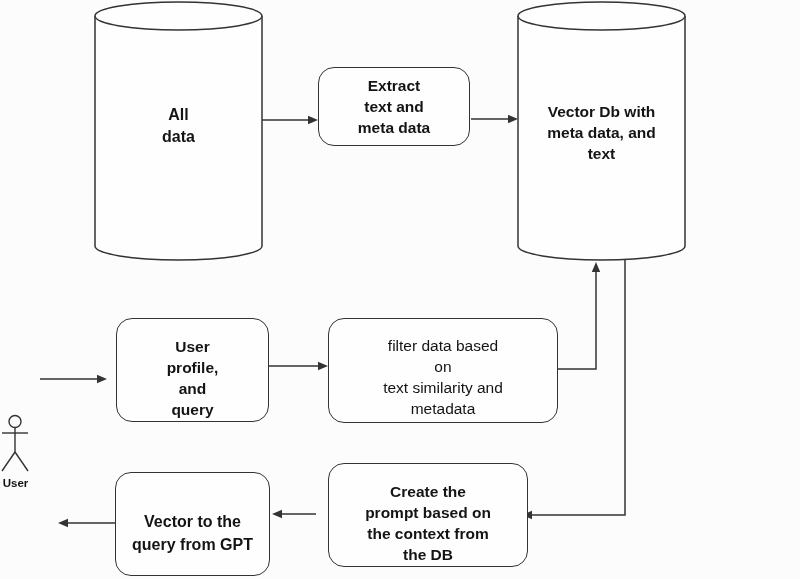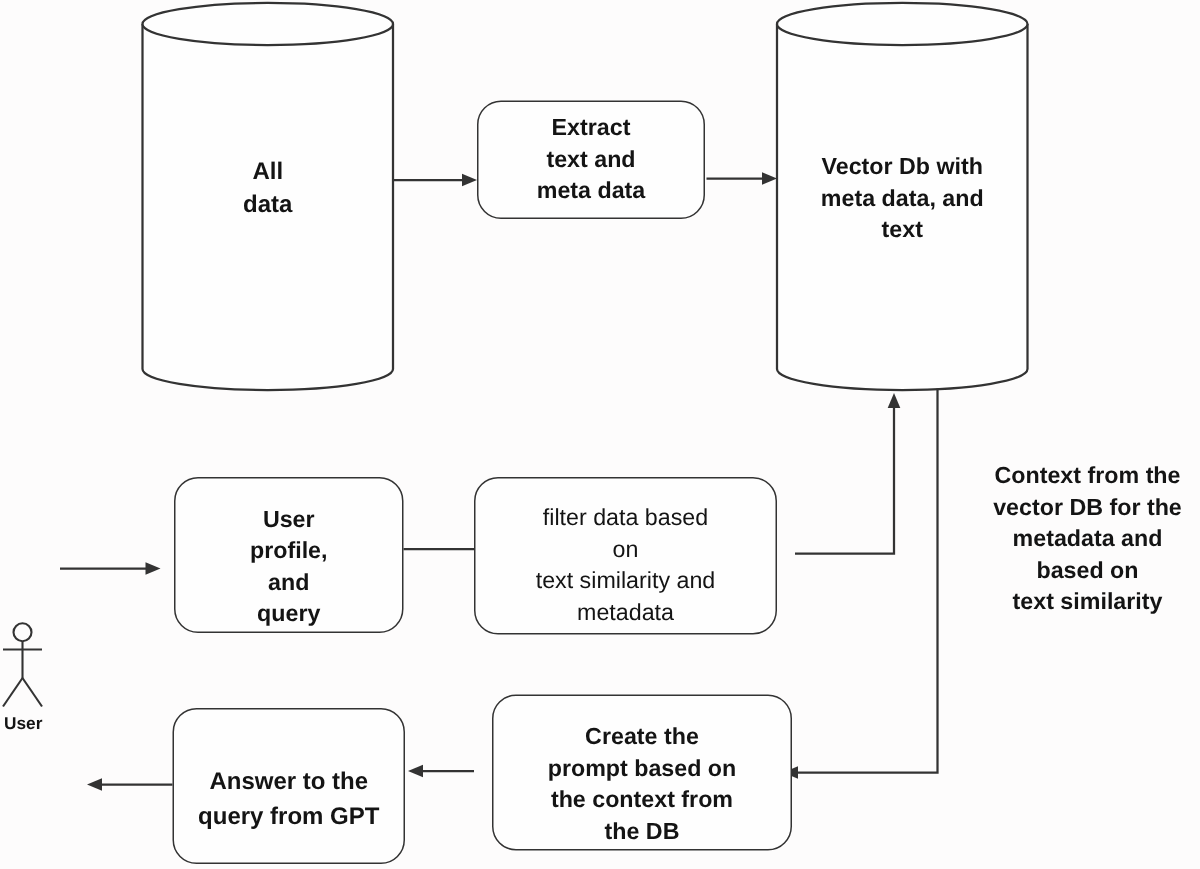--- a/index.html
+++ b/index.html
@@ -27,21 +27,21 @@
     display:flex;align-items:center;justify-content:center;
     text-align:center;font-weight:bold;font-size:15.5px;line-height:21px;
     white-space:pre-line;
   }
   .lbl{
     position:absolute;text-align:center;font-weight:bold;
     font-size:15.5px;line-height:21px;white-space:pre-line;
   }
   .node-extract{left:318px;top:67px;width:152px;height:79px;}
   .node-user{left:116px;top:318px;width:153px;height:104px;padding-top:16px;}
-  .node-filter{left:316px;top:318px;width:202px;height:105px;padding-top:12px;font-weight:400;}
+  .node-filter{left:328px;top:318px;width:230px;height:105px;padding-top:12px;font-weight:400;}
   .node-create{left:328px;top:463px;width:200px;height:104px;padding-top:16px;}
   .node-answer{left:115px;top:472px;width:155px;height:104px;padding-top:18px;font-size:16px;line-height:23px;}
   .lbl-alldata{left:95px;top:104px;width:167px;font-size:16px;line-height:22px;}
   .lbl-vector{left:518px;top:84px;width:167px;margin-top:17px;}
   .lbl-context{left:650px;top:307px;width:150px;}
   .lbl-user{left:0px;top:477px;width:31px;font-size:11.5px;line-height:13px;}
 </style>
 </head>
 <body>
 
@@ -115,23 +115,18 @@
 and
 query</div>
   <div class="node node-filter">filter data based
 on
 text similarity and
 metadata</div>
   <div class="node node-create">Create the
 prompt based on
 the context from
 the DB</div>
-  <div class="node node-answer">Answer to the
+  <div class="node node-answer">Vector to the
 query from GPT</div>
 
-  <div class="lbl lbl-context">Context from the
-vector DB for the
-metadata and
-based on
-text similarity</div>
   <div class="lbl lbl-user">User</div>
 
 </div>
 
 </body></html>

